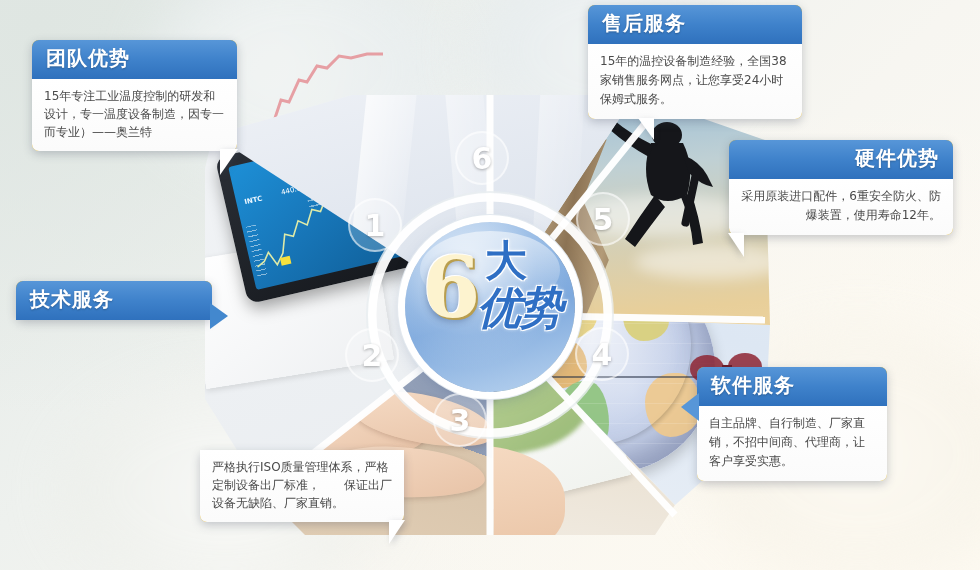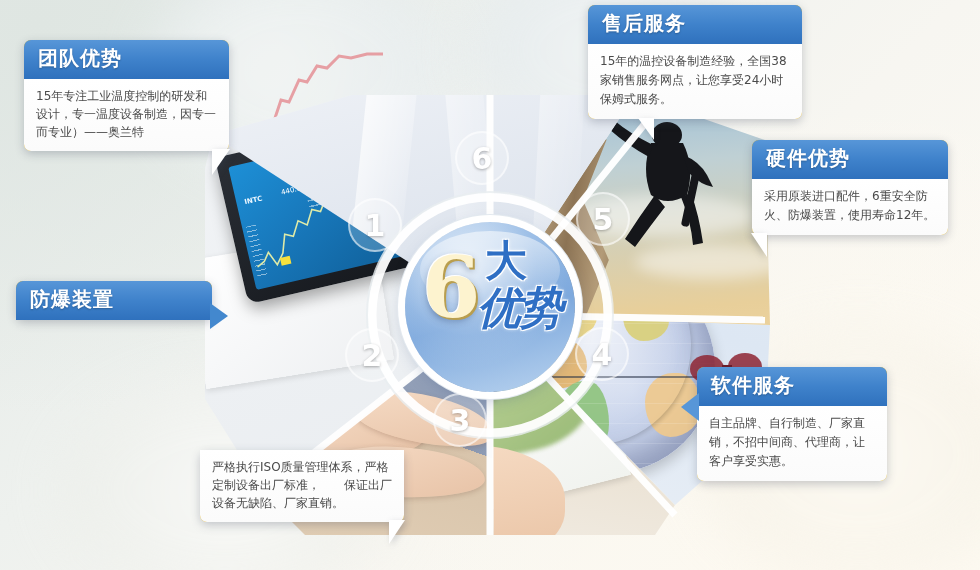--- a/index.html
+++ b/index.html
@@ -192,30 +192,30 @@
     text-shadow:0 1px 2px rgba(0,0,0,.25);
   }
   .card .bd{
     color:#4a4a4a; font-size:12px; line-height:19px;
     padding:8px 12px 10px 12px;
     background:linear-gradient(180deg,#ffffff,#fbfbfb);
     border-radius:0 0 7px 7px;
   }
   .tail{ position:absolute; width:0; height:0; }
 
-  .card-team   { left:24px;  top:40px;  width:205px; }
+  .card-team   { left:32px;  top:40px;  width:205px; }
   .card-team  .tail{ right:-1px; bottom:-24px;
       border-left:18px solid #ffffff; border-bottom:26px solid transparent; filter:drop-shadow(2px 2px 3px rgba(60,70,90,.25)); }
 
   .card-after  { left:588px; top:5px;   width:214px; }
   .card-after .tail{ left:34px; bottom:-21px;
       border-left:16px solid transparent; border-right:16px solid #ffffff; border-bottom:22px solid transparent;
       transform:rotate(0deg); filter:drop-shadow(0 2px 3px rgba(60,70,90,.2)); }
 
-  .card-hw     { left:752px; top:140px; width:196px; }
+  .card-hw     { left:729px; top:140px; width:224px;text-align:right; }
   .card-hw    .tail{ left:-1px; bottom:-22px;
       border-right:16px solid #ffffff; border-bottom:24px solid transparent; filter:drop-shadow(-2px 2px 3px rgba(60,70,90,.22)); }
 
   .card-sw     { left:697px; top:367px; width:190px; }
   .card-sw    .tail{ left:-16px; top:26px;
       border-top:14px solid transparent; border-bottom:14px solid transparent; border-right:18px solid #5796d8; }
 
   .card-quality{ left:200px; top:450px; width:204px; }
   .card-quality .tail{ right:-1px; bottom:-22px;
       border-left:16px solid #ffffff; border-bottom:24px solid transparent; filter:drop-shadow(2px 2px 3px rgba(60,70,90,.22)); }
@@ -392,17 +392,17 @@
     <div class="bd">自主品牌、自行制造、厂家直销，不招中间商、代理商，让客户享受实惠。</div>
     <div class="tail"></div>
   </div>
 
   <div class="card card-quality">
     <div class="bd">严格执行ISO质量管理体系，严格定制设备出厂标准，　　保证出厂设备无缺陷、厂家直销。</div>
     <div class="tail"></div>
   </div>
 
   <div class="card card-tech">
-    <div class="hd">防爆装置</div>
+    <div class="hd">技术服务</div>
     <div class="tail"></div>
   </div>
 
 </div>
 
 </body></html>

